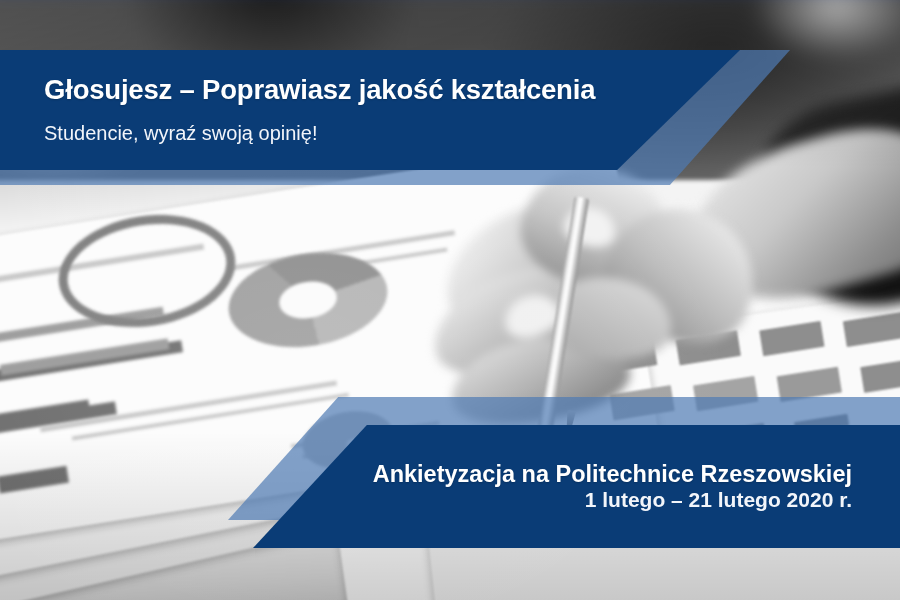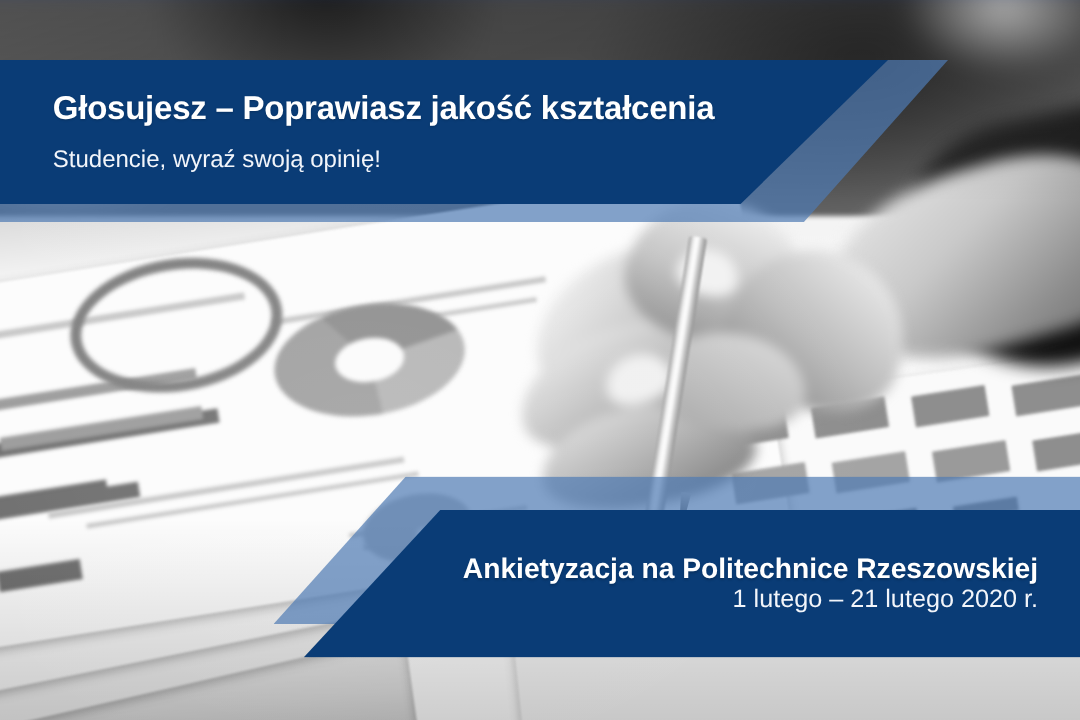--- a/index.html
+++ b/index.html
@@ -157,30 +157,30 @@
     background:#4f7bb4;opacity:.70;
     clip-path:polygon(16.4% 0, 100% 0, 100% 100%, 0 100%);
   }
   
   .bot-dark{
     left:253px;top:425px;width:647px;height:123px;
     background:#0a3c76;
     clip-path:polygon(17.6% 0, 100% 0, 100% 100%, 0 100%);
   }
   .bot-text{
-    position:absolute;left:300px;top:425px;width:565px;height:123px;
+    position:absolute;left:287px;top:425px;width:565px;height:123px;
     display:flex;flex-direction:column;justify-content:center;align-items:flex-end;
     box-sizing:border-box;color:#ffffff;text-align:right;
   }
   .bot-title{
     font-size:23.5px;font-weight:700;line-height:1.12;font-stretch:condensed;
     white-space:nowrap;text-shadow:0 1px 2px rgba(0,0,0,.18);
   }
   .bot-date{
-    font-size:21px;font-weight:400;line-height:1.15;margin-top:0;
+    font-size:21px;font-weight:700;line-height:1.15;margin-top:0;
     white-space:nowrap;color:#f2f5fa;
   }
 </style>
 </head>
 <body>
 
 <div id="poster">
 
   <div class="photo">
 

